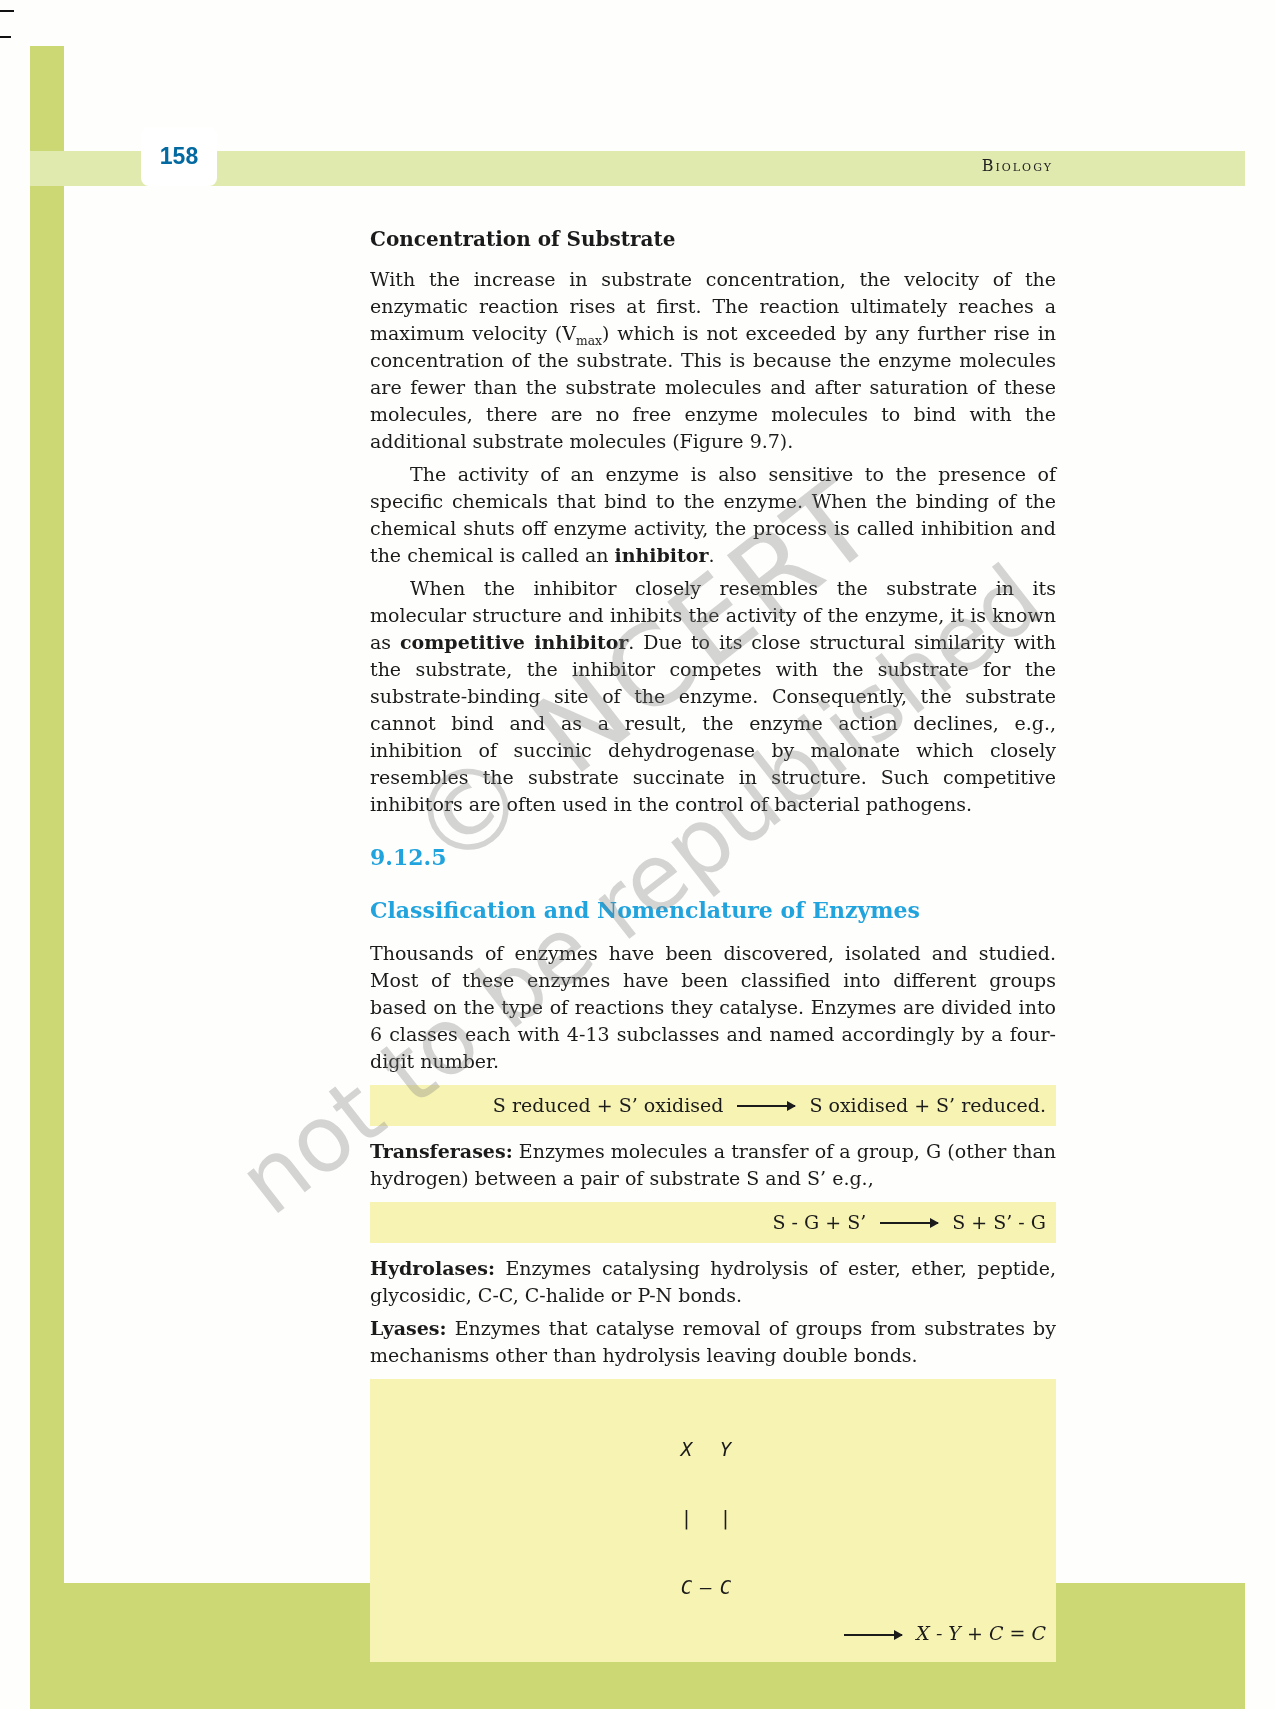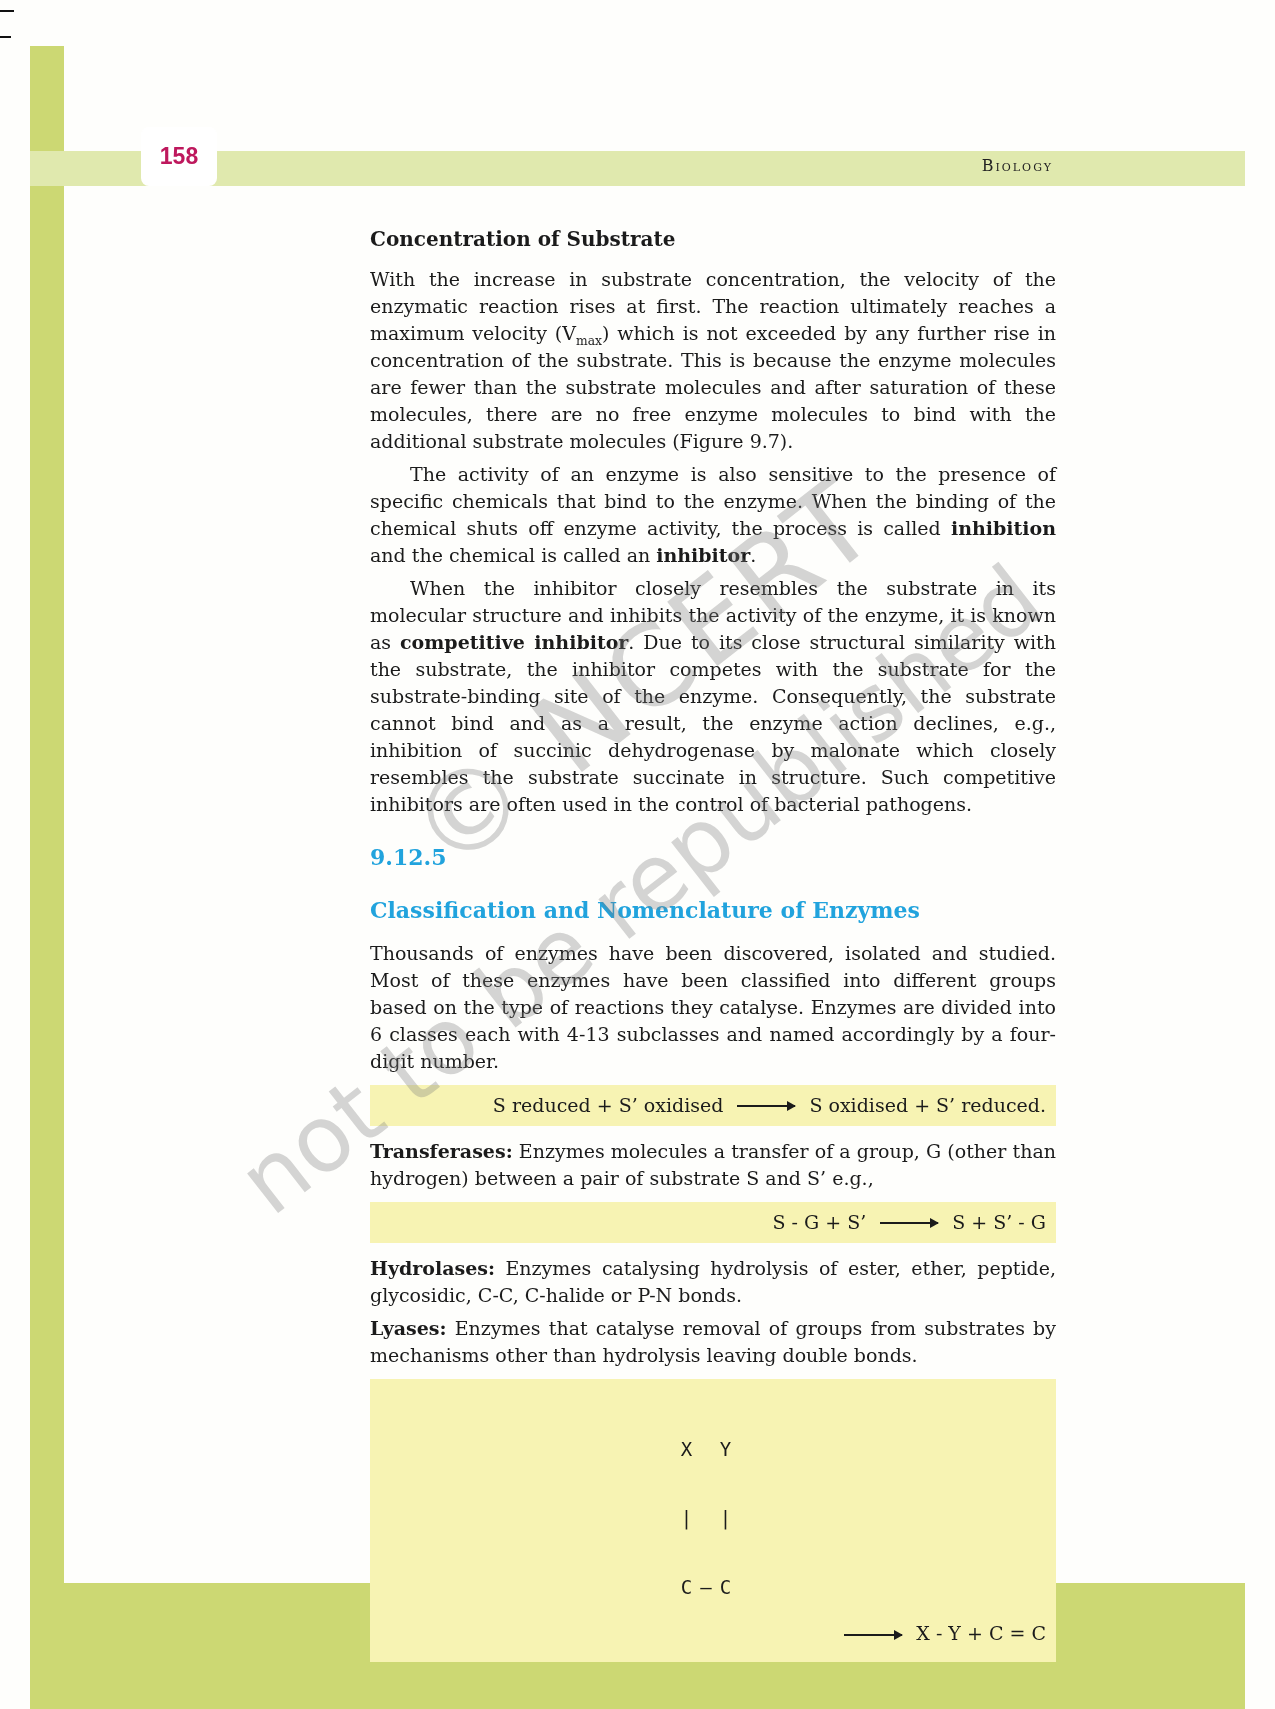--- a/index.html
+++ b/index.html
@@ -21,21 +21,21 @@
   .crop-mark{position:absolute;background:#111;z-index:3;}
   .crop-1{left:0;top:10px;width:14px;height:2px;}
   .crop-2{left:0;top:36px;width:11px;height:2px;}
 
   .left-band{position:absolute;left:30px;top:46px;width:34px;height:1663px;background:var(--green);z-index:1;}
   .header-band{position:absolute;left:30px;top:151px;width:1215px;height:35px;background:var(--band);z-index:1;}
   .page-number-box{
     position:absolute;left:141px;top:127px;width:76px;height:59px;
     background:#ffffff;border-radius:8px;z-index:2;
     display:flex;align-items:center;justify-content:center;
-    font-family:"Liberation Sans", sans-serif;font-weight:bold;font-size:23px;color:#be185d;
+    font-family:"Liberation Sans", sans-serif;font-weight:bold;font-size:23px;color:#0369a1;
   }
   .header-title{
     position:absolute;top:156px;right:222px;z-index:2;
     font-variant:small-caps;letter-spacing:2px;font-size:16px;color:#222;
   }
 
   .bottom-band{position:absolute;left:30px;top:1583px;width:1215px;height:126px;background:var(--green);z-index:1;}
   .footer-text{width:100%;padding-top:37px;text-align:center;font-size:17px;color:#111;}
 
   .content{
@@ -53,21 +53,21 @@
 
   .eq-box{
     background:var(--yellow);margin:10px 0 12px 0;padding:7px 10px;min-height:40px;
     display:flex;align-items:center;justify-content:flex-end;text-align:center;font-size:19px;
   }
   .arrow{display:inline-block;position:relative;width:58px;height:2px;background:var(--ink);margin:0 14px;flex:none;}
   .arrow::after{
     content:"";position:absolute;right:-1px;top:-4px;width:0;height:0;
     border-left:9px solid var(--ink);border-top:5px solid transparent;border-bottom:5px solid transparent;
   }
-  .chem-box{align-items:flex-end;padding:13px 10px 17px;}
+  .chem-box{align-items:flex-end;padding:13px 10px 17px;font-style:italic;}
   .chem-struct{
     font-family:"DejaVu Sans Mono", monospace;font-size:19px;line-height:23px;
     letter-spacing:8px;text-align:left;white-space:pre;
   }
   .chem-arrow{margin:0 14px 9px 8px;}
   .chem-rhs{line-height:23px;}
 
   .wm{
     position:absolute;z-index:6;pointer-events:none;white-space:nowrap;
     color:rgba(125,125,125,0.32);font-family:"DejaVu Sans", sans-serif;
@@ -90,21 +90,21 @@
   <div class="page-number-box">
     <span>158</span>
   </div>
   <div class="header-title">Biology</div>
 
   <div class="content">
 
     <h3 class="subheading">Concentration of Substrate</h3>
 
     <p class="para"><span>With the increase in substrate concentration, the velocity of the enzymatic reaction rises at first. The reaction ultimately reaches a maximum velocity (V</span><sub>max</sub><span>) which is not exceeded by any further rise in concentration of the substrate. This is because the enzyme molecules are fewer than the substrate molecules and after saturation of these molecules, there are no free enzyme molecules to bind with the additional substrate molecules (Figure 9.7).</span></p>
-    <p class="para indent"><span>The activity of an enzyme is also sensitive to the presence of specific chemicals that bind to the enzyme. When the binding of the chemical shuts off enzyme activity, the process is called </span><span style="font-weight: bold;">inhibition</span><span> and the chemical is called an </span><span style="font-weight: bold;">inhibitor</span><span>.</span></p>
+    <p class="para indent"><span>The activity of an enzyme is also sensitive to the presence of specific chemicals that bind to the enzyme. When the binding of the chemical shuts off enzyme activity, the process is called </span><span style="font-weight: normal;">inhibition</span><span> and the chemical is called an </span><span style="font-weight: bold;">inhibitor</span><span>.</span></p>
     <p class="para indent"><span>When the inhibitor closely resembles the substrate in its molecular structure and inhibits the activity of the enzyme, it is known as </span><span style="font-weight: bold;">competitive inhibitor</span><span>. Due to its close structural similarity with the substrate, the inhibitor competes with the substrate for the substrate-binding site of the enzyme. Consequently, the substrate cannot bind and as a result, the enzyme action declines, e.g., inhibition of succinic dehydrogenase by malonate which closely resembles the substrate succinate in structure. Such competitive inhibitors are often used in the control of bacterial pathogens.</span></p>
 
     <h2 class="section-heading">
       <span class="sec-num">9.12.5</span>
       <span class="sec-title">Classification and Nomenclature of Enzymes</span>
     </h2>
 
     <p class="para">Thousands of enzymes have been discovered, isolated and studied. Most of these enzymes have been classified into different groups based on the type of reactions they catalyse. Enzymes are divided into 6 classes each with 4-13 subclasses and named accordingly by a four-digit number.</p>
 
 

